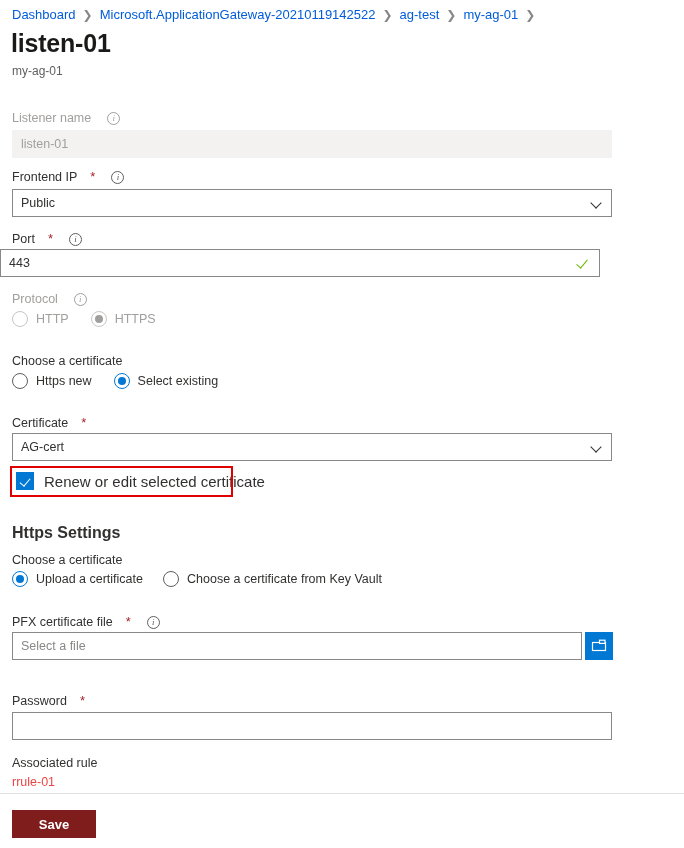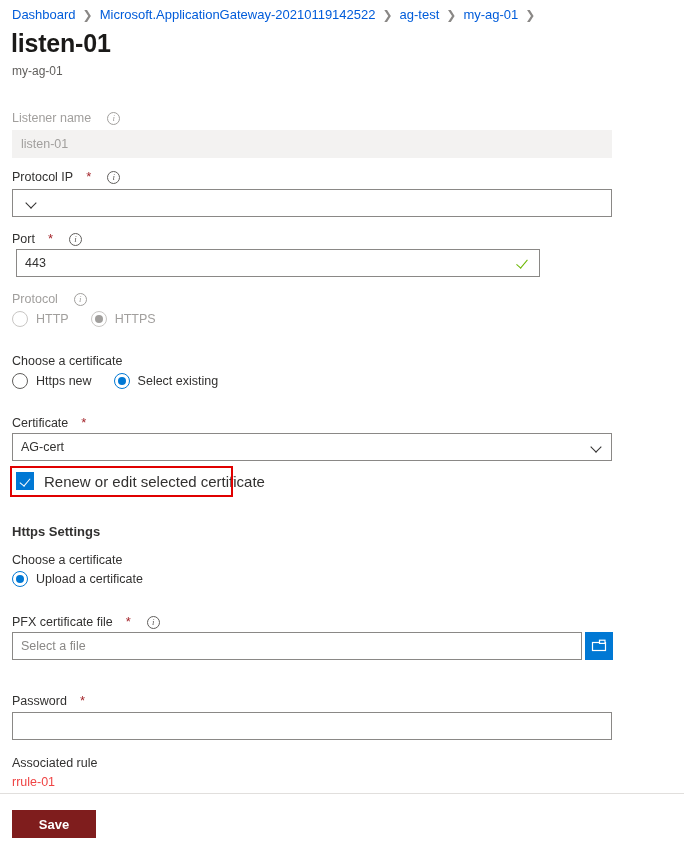--- a/index.html
+++ b/index.html
@@ -121,21 +121,21 @@
   .check-label { font-size: 15px; color: #323130; margin-left: 10px; }
 
   
   .red-box {
     position: absolute; border: 2px solid #e00000;
     pointer-events: none;
   }
 
   
   .section-head {
-    font-size: 13px; font-weight: 700; color: #323130;
+    font-size: 16px; font-weight: 700; color: #323130;
   }
 
   
   .browse-btn {
     width: 28px; height: 28px; background: #0078d4;
     display: flex; align-items: center; justify-content: center;
     cursor: pointer; flex: none;
   }
 
   
@@ -179,37 +179,38 @@
       <span>Listener name</span>
       <span class="info-icon disabled">i</span>
     </div>
   </div>
   <div class="input-box readonly" style="position:absolute; left:12px; top:130px; width:600px;">
     <span class="val">listen-01</span>
   </div>
 
   <div style="position:absolute; left:12px; top:169px; width:600px;">
     <div class="field-label">
-      <span>Protocol IP</span>
+      <span>Frontend IP</span>
       <span class="req">*</span>
       <span class="info-icon">i</span>
     </div>
   </div>
   <div class="input-box" style="position:absolute; left:12px; top:189px; width:600px;">
+    <span class="val">Public</span>
     <span class="chev"></span>
   </div>
 
   <div style="position:absolute; left:12px; top:231px; width:600px;">
     <div class="field-label">
       <span>Port</span>
       <span class="req">*</span>
       <span class="info-icon">i</span>
     </div>
   </div>
-  <div class="input-box" style="position:absolute; left:16px; top:249px; width:524px;">
+  <div class="input-box" style="position:absolute; left:0; top:249px; width:600px;">
     <span class="val">443</span>
     <span class="ok-check"></span>
   </div>
 
   <div style="position:absolute; left:12px; top:291px; width:600px;">
     <div class="field-label disabled">
       <span>Protocol</span>
       <span class="info-icon disabled">i</span>
     </div>
   </div>
@@ -257,20 +258,24 @@
 
   <div class="section-head" style="position:absolute; left:12px; top:524px;">Https Settings</div>
 
   <div class="field-label" style="position:absolute; left:12px; top:552px;">
     <span>Choose a certificate</span>
   </div>
   <div class="radio-row" style="position:absolute; left:12px; top:571px;">
     <div class="radio-opt">
       <span class="radio checked"></span>
       <span class="radio-label">Upload a certificate</span>
+    </div>
+    <div class="radio-opt" style="margin-left:20px;">
+      <span class="radio"></span>
+      <span class="radio-label">Choose a certificate from Key Vault</span>
     </div>
   </div>
 
   <div style="position:absolute; left:12px; top:614px; width:600px;">
     <div class="field-label">
       <span>PFX certificate file</span>
       <span class="req">*</span>
       <span class="info-icon">i</span>
     </div>
   </div>

